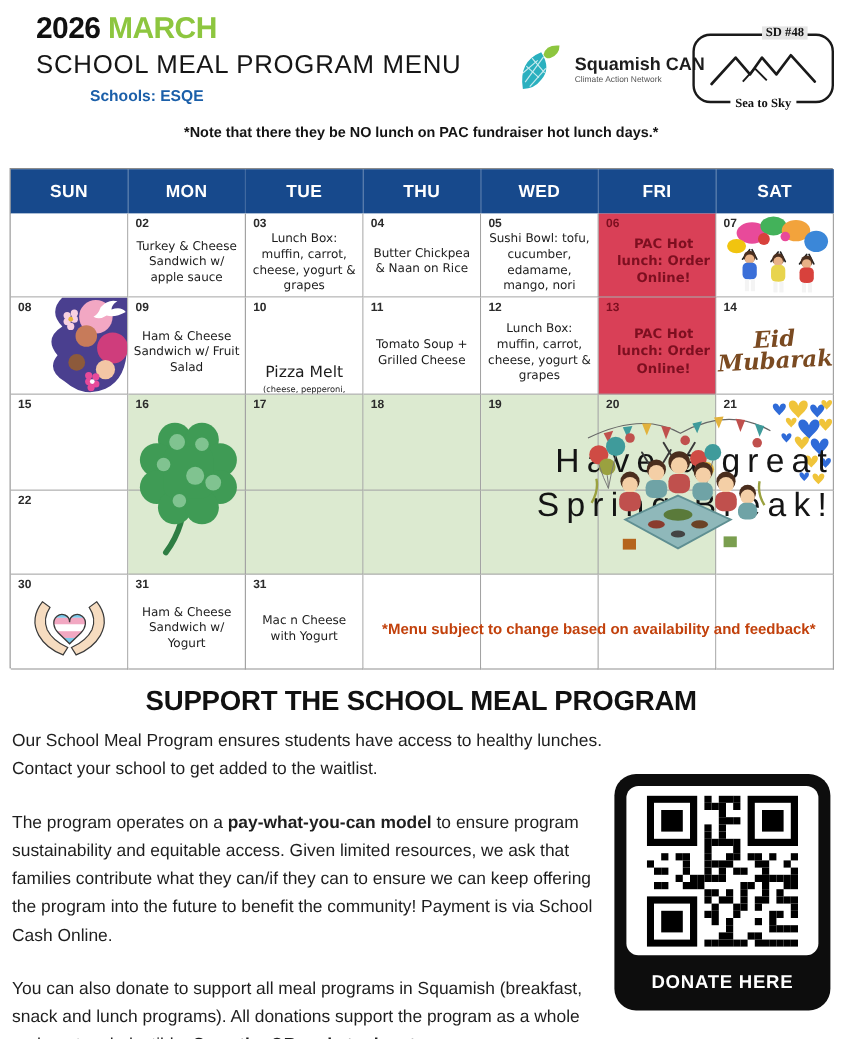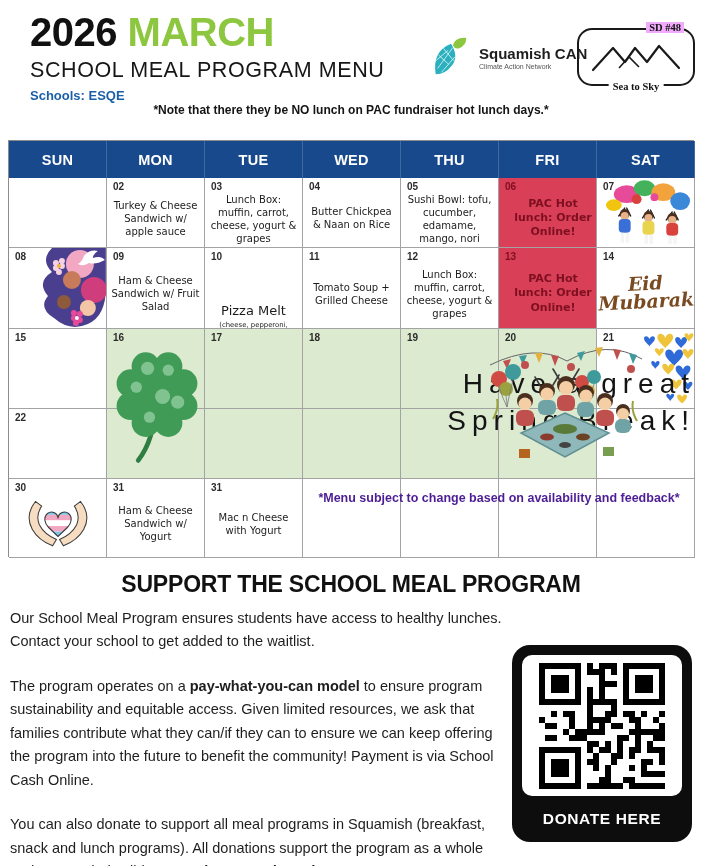--- a/index.html
+++ b/index.html
@@ -6,32 +6,32 @@
     --navy:#17498c; --red:#d94057; --red-text:#7d0f20;
     --green:#dcead0; --march:#8dc63f; --blue:#1b5fa9;
     --grid:#a3a3a3;
   }
   *{box-sizing:border-box;margin:0;padding:0;}
   body{background:#fff;font-family:"Liberation Sans",sans-serif;}
   .page{position:relative;width:702px;height:866px;background:#fff;overflow:hidden;}
 
   
   .title-block{position:absolute;left:30px;top:10px;}
-  .h-year{font-size:40px;font-weight:800;letter-spacing:-0.5px;color:#111;}
+  .h-year{font-size:25px;font-weight:800;letter-spacing:-0.5px;color:#111;}
   .h-year .month{color:var(--march);}
   .h-sub{font-size:21.5px;font-weight:500;letter-spacing:0.6px;color:#161616;margin-top:3px;}
-  .h-schools{font-size:13px;font-weight:700;color:var(--blue);margin-top:5px;}
+  .h-schools{font-size:13px;font-weight:700;color:var(--blue);margin-top:5px;margin-left:45px;}
 
   .logo-squamish{position:absolute;left:430px;top:36px;display:flex;align-items:center;gap:7px;}
   .logo-squamish .txt .nm{font-size:15px;font-weight:700;color:#1d1d1d;}
   .logo-squamish .txt .tg{font-size:7px;color:#555;margin-top:1px;}
 
   .logo-sd48{position:absolute;left:577px;top:28px;width:118px;height:58px;
     border:2.5px solid #1a1a1a;border-radius:15px;}
-  .sd48-top{position:absolute;top:-8px;right:9px;background:#f0abfc;padding:0 3px;
+  .sd48-top{position:absolute;top:-8px;right:20px;background:#e5e5e5;padding:0 3px;
     font-family:"Liberation Serif",serif;font-weight:700;font-size:10.5px;color:#111;}
   .sd48-bottom{position:absolute;bottom:-8px;left:50%;transform:translateX(-50%);background:#fff;
     padding:0 4px;font-family:Liberation Serif, serif;font-weight:700;font-size:10.5px;color:#111;white-space:nowrap;}
   .sd48-mtn{position:absolute;left:10px;top:10px;}
 
   .note-line{position:absolute;top:103px;left:0;width:100%;text-align:center;
     font-size:12px;font-weight:700;color:#141414;}
 
   
   .cal{position:absolute;left:8px;top:140px;width:686px;height:417px;
@@ -60,22 +60,22 @@
   .eid .l2{font-size:19px;}
 
   .cell svg.fill{position:absolute;inset:0;width:100%;height:100%;}
 
   
   .ov{position:absolute;pointer-events:none;z-index:3;}
   .ov-clover{left:101px;top:199px;width:94px;height:130px;}
   .ov-spring{left:0;top:224px;width:686px;text-align:right;
     font-size:28px;font-weight:400;letter-spacing:6px;line-height:37px;color:#141414;}
   .ov-party{left:476px;top:194px;width:162px;height:132px;}
-  .ov-menu-note{left:294px;top:350px;width:392px;text-align:center;
-    font-size:12.5px;font-weight:700;color:#4c1d95;}
+  .ov-menu-note{left:294px;top:376px;width:392px;text-align:center;
+    font-size:12.5px;font-weight:700;color:#c2410c;}
 
   
   .support-h{position:absolute;top:571px;left:0;width:100%;text-align:center;
     font-size:23px;font-weight:800;letter-spacing:-0.2px;color:#111;}
   .support-txt{position:absolute;left:10px;top:607px;width:500px;
     font-size:14.5px;line-height:1.62;color:#1e1e1e;}
   .support-txt p{margin-bottom:21px;}
   .support-txt b{font-weight:700;}
   .u{text-decoration:underline;}
 
@@ -129,22 +129,22 @@
   </div>
 
   <div class="note-line">*Note that there they be NO lunch on PAC fundraiser hot lunch days.*</div>
 
   <div class="cal">
     <div class="cal-grid">
 
       <div class="wk">SUN</div>
       <div class="wk">MON</div>
       <div class="wk">TUE</div>
+      <div class="wk">THU</div>
       <div class="wk">WED</div>
-      <div class="wk">THU</div>
       <div class="wk">FRI</div>
       <div class="wk">SAT</div>
 
       <div class="cell"></div>
       <div class="cell">
         <span class="date">02</span>
         <div class="menu">Turkey &amp; Cheese Sandwich w/ apple sauce</div>
       </div>
       <div class="cell">
         <span class="date">03</span>

